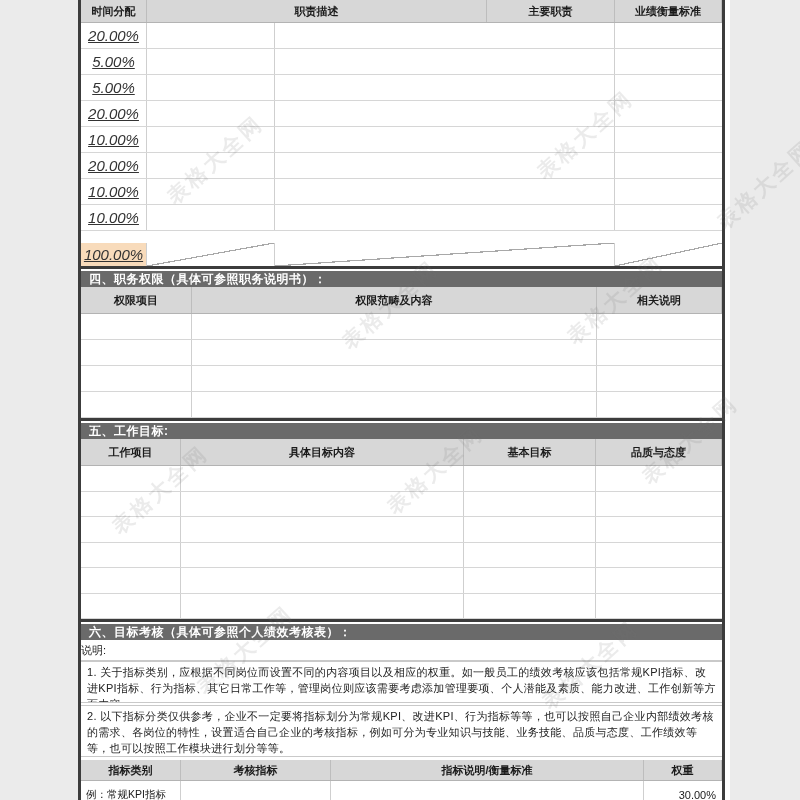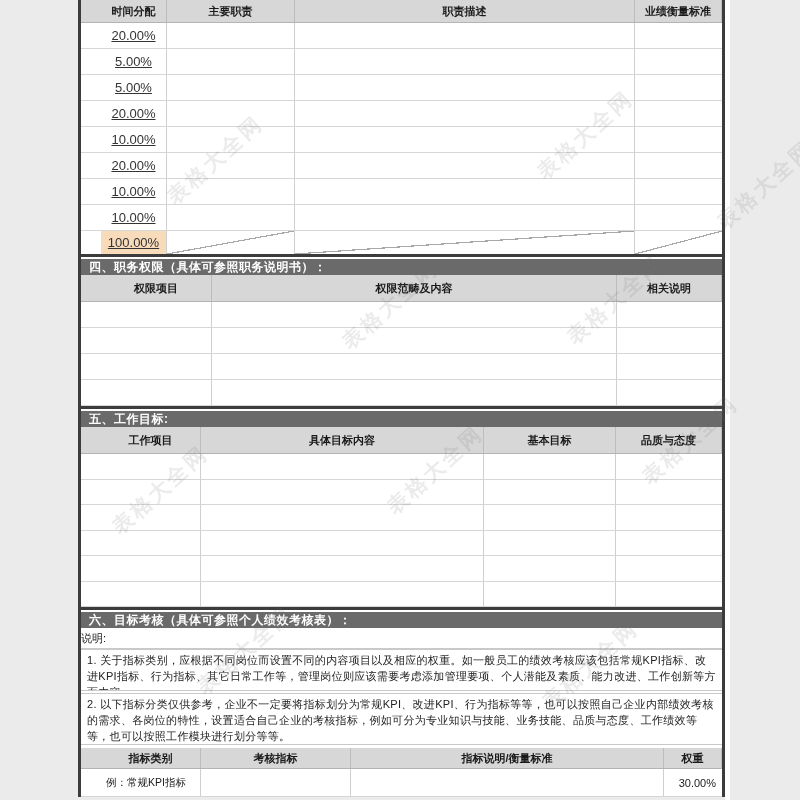--- a/index.html
+++ b/index.html
@@ -7,40 +7,40 @@
     width:800px;height:800px;position:relative;overflow:hidden;
     background:#ebebeb;
     font-family:"Liberation Sans","DejaVu Sans",sans-serif;
     color:#1a1a1a;
   }
   .sheet{
     position:absolute;left:78px;top:0;width:641px;background:#ffffff;
     border-left:3px solid #3c3c3c;border-right:3px solid #3c3c3c;
   }
   .sliver{position:absolute;left:725px;top:0;width:5px;height:800px;background:#fff;}
-  .row{display:flex;border-bottom:1px solid #d6d6d6;background:#fff;padding-left:20px;}
+  .row{display:flex;border-bottom:1px solid #d6d6d6;background:#fff;}
   .cell{box-sizing:border-box;border-right:1px solid #cfcfcf;display:flex;align-items:center;justify-content:center;overflow:hidden;}
   .cell:last-child{border-right:none;flex:1;}
   
   .t1 .c1{width:66px}.t1 .c2{width:128px}.t1 .c3{width:340px}
   .t4 .c1{width:111px}.t4 .c2{width:405px}
   .t5 .c1{width:100px}.t5 .c2{width:283px}.t5 .c3{width:132px}
   .t6 .c1{width:100px}.t6 .c2{width:150px}.t6 .c3{width:313px}
   
   .hdr{background:#d7d7d7;font-weight:bold;font-size:11px;border-bottom:1px solid #b3b3b3;}
   .hdr .cell{border-right:1px solid #bdbdbd;background:#d7d7d7;}
   .t1-hdr{height:22px}
   .hdr26{height:26px}
   .hdr20{height:20px}
   
   .r25{height:25px}
   .r245{height:24.5px}
   .r27{height:27px}
-  .pct{font-size:13px;color:#333;text-decoration:underline;}
-  .total-row{height:23px;border-bottom:none;}
+  .pct{font-size:15px;color:#333;text-decoration:underline;font-style:italic;}
+  .total-row{height:23px;border-bottom:none;margin-top:12px;}
   .peach{background:#f8dbbb;}
   .diag{background-image:linear-gradient(to bottom right,transparent calc(50% - 0.6px),#a8a8a8 calc(50% - 0.6px),#a8a8a8 calc(50% + 0.6px),transparent calc(50% + 0.6px));}
   .hsep{height:3px;background:#3c3c3c;}
   .bar{
     height:16px;margin-top:2px;background:#6a6a6a;color:#ffffff;
     font-weight:bold;font-size:12px;display:flex;align-items:center;
     padding-left:8px;letter-spacing:0.5px;text-align:right;
   }
   .note-label{height:20px;display:flex;align-items:center;font-size:11px;border-bottom:1px solid #c9c9c9;background:#fff;}
   .note{
@@ -61,22 +61,22 @@
 </head>
 <body>
 
 <div class="sliver"></div>
 
 <div class="sheet">
 
   <div class="t1">
     <div class="row hdr t1-hdr">
       <div class="cell c1">时间分配</div>
+      <div class="cell c3">职责描述</div>
       <div class="cell c2">主要职责</div>
-      <div class="cell c3">职责描述</div>
       <div class="cell">业绩衡量标准</div>
     </div>
 
     <div>
 
     <div class="row r25">
           <div class="cell c1 pct">20.00%</div>
           <div class="cell c2"></div>
           <div class="cell c3"></div>
           <div class="cell"></div>

